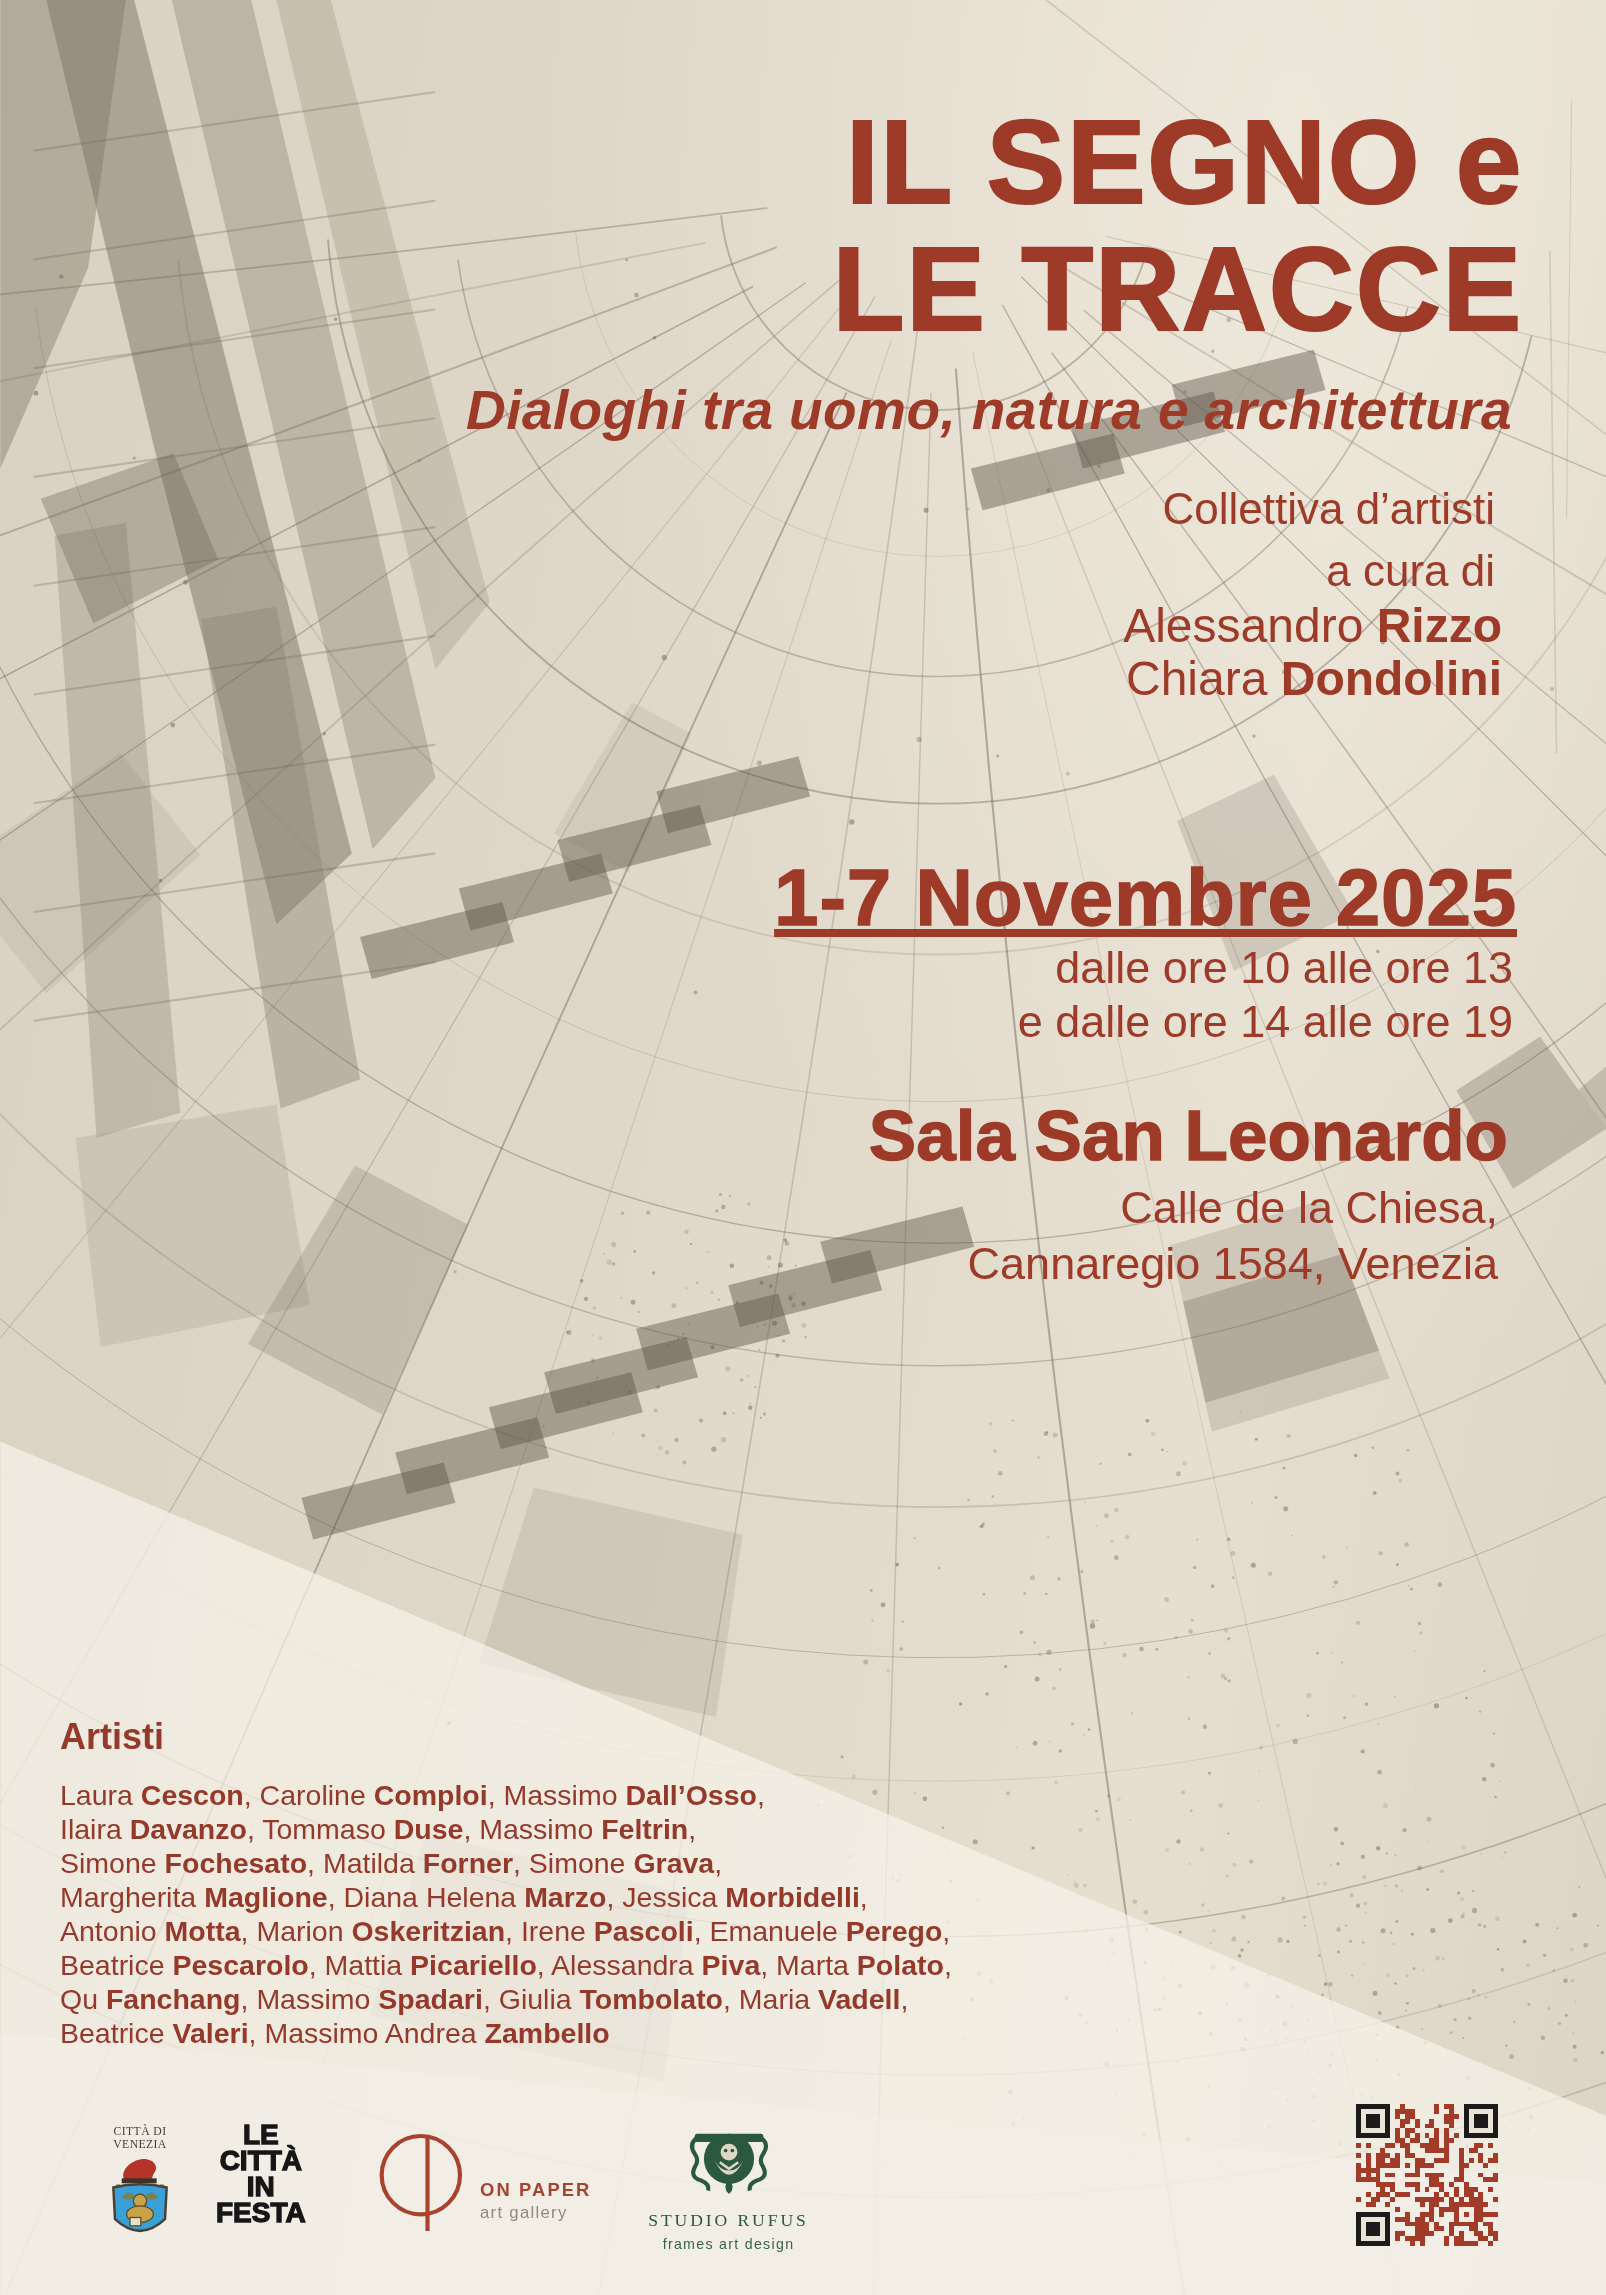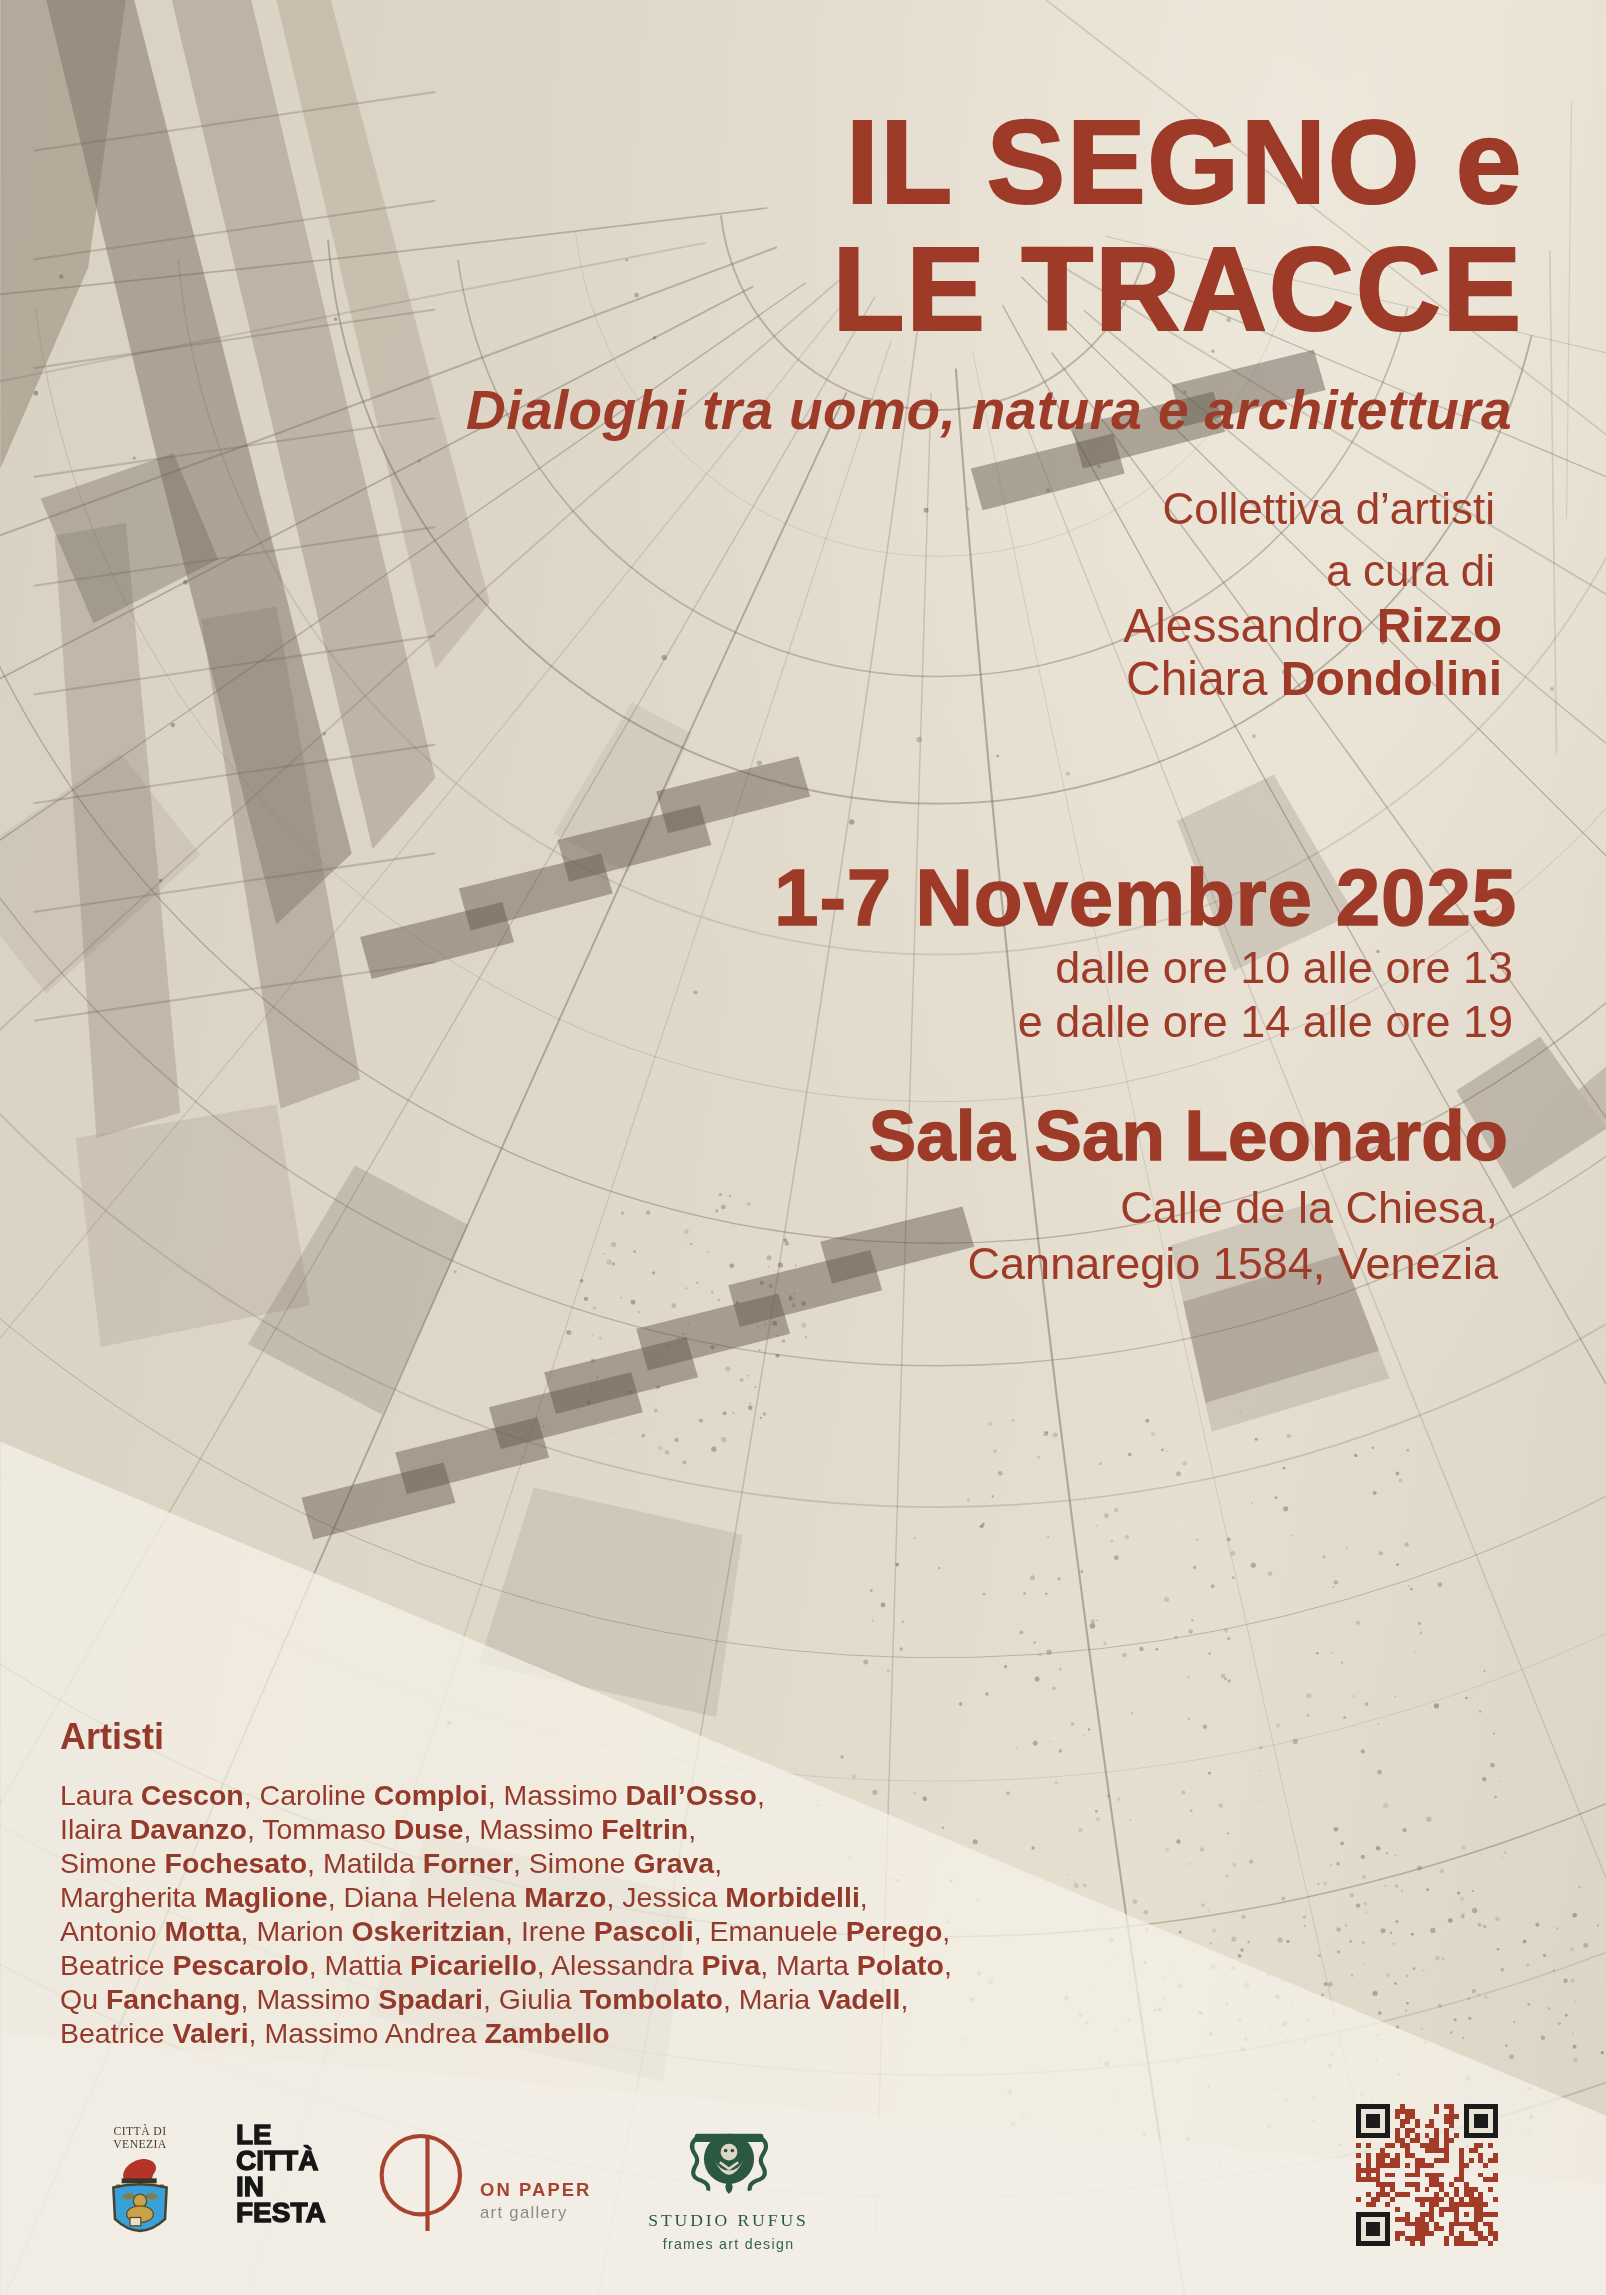--- a/index.html
+++ b/index.html
@@ -18,33 +18,33 @@
       linear-gradient(100deg,#d9d1c2 0%,#e0d8c9 45%,#e6dfd0 72%,#dcd4c5 100%);
   }
   svg.layer{position:absolute;left:0;top:0;pointer-events:none;}
   .txt{position:absolute;color:var(--accent);}
   .r{text-align:right;}
   .title{right:84px;top:99px;font-size:118px;line-height:127px;font-weight:700;letter-spacing:1.7px;-webkit-text-stroke:2.1px currentColor;}
   .subtitle{right:95px;top:378px;font-size:55px;font-style:italic;font-weight:700;letter-spacing:0.4px;}
   .collettiva{right:112px;top:484px;font-size:44px;font-weight:400;}
   .curatedby{right:112px;top:546px;font-size:44px;font-weight:400;}
   .curators{right:105px;top:599px;font-size:48px;line-height:53px;font-weight:400;}
-  .dates{right:90px;top:852px;font-size:80px;font-weight:800;-webkit-text-stroke:1.3px currentColor;letter-spacing:0.8px;}
+  .dates{right:90px;top:852px;font-size:80px;font-weight:800;-webkit-text-stroke:1.3px currentColor;letter-spacing:0.8px;text-decoration:underline;}
   .hours{right:94px;top:941px;font-size:45px;line-height:54px;font-weight:400;}
   .venue{right:99px;top:1095px;font-size:71px;font-weight:800;-webkit-text-stroke:1.3px currentColor;}
   .address{right:109px;top:1180px;font-size:45px;line-height:56px;font-weight:400;}
   .b{font-weight:700;}
   .artists{left:60px;top:1712px;color:var(--artists);}
   .artists .hd{font-size:36px;font-weight:700;margin:4px 0 20px 0;}
   .artists .aline{font-size:28.5px;line-height:34px;white-space:nowrap;}
   
   .lg-venezia{left:104px;top:2126px;width:72px;text-align:center;color:#473E2F;
     font-family:"Liberation Serif",serif;font-size:11.7px;line-height:12.6px;letter-spacing:0.4px;}
-  .lg-festa{left:236px;top:2122px;color:var(--logo-black);font-size:28px;line-height:26px;
-    font-weight:800;letter-spacing:0;-webkit-text-stroke:1.3px currentColor;}
+  .lg-festa{left:216px;top:2122px;color:var(--logo-black);font-size:28px;line-height:26px;
+    font-weight:800;letter-spacing:0;text-align:center;-webkit-text-stroke:1.3px currentColor;}
   .lg-onpaper{left:375px;top:2129px;width:268px;height:134px;}
   .lg-onpaper .op-name{position:absolute;left:105px;top:50px;font-size:18.4px;font-weight:700;
     letter-spacing:2.1px;color:#A8432F;}
   .lg-onpaper .op-tag{position:absolute;left:105px;top:74px;font-size:16.7px;font-weight:400;
     letter-spacing:1.3px;color:var(--opgray);}
   .lg-rufus{left:628px;top:2122px;width:201px;text-align:center;color:var(--green);}
   .lg-rufus .rf-name{font-family:"Liberation Serif",serif;font-size:17.6px;letter-spacing:2.9px;margin-top:13.4px;}
   .lg-rufus .rf-tag{font-size:14.2px;letter-spacing:1.3px;margin-top:4.2px;color:#356548;}
   .lg-qr{left:1356px;top:2104px;width:142px;height:142px;}
 </style>

